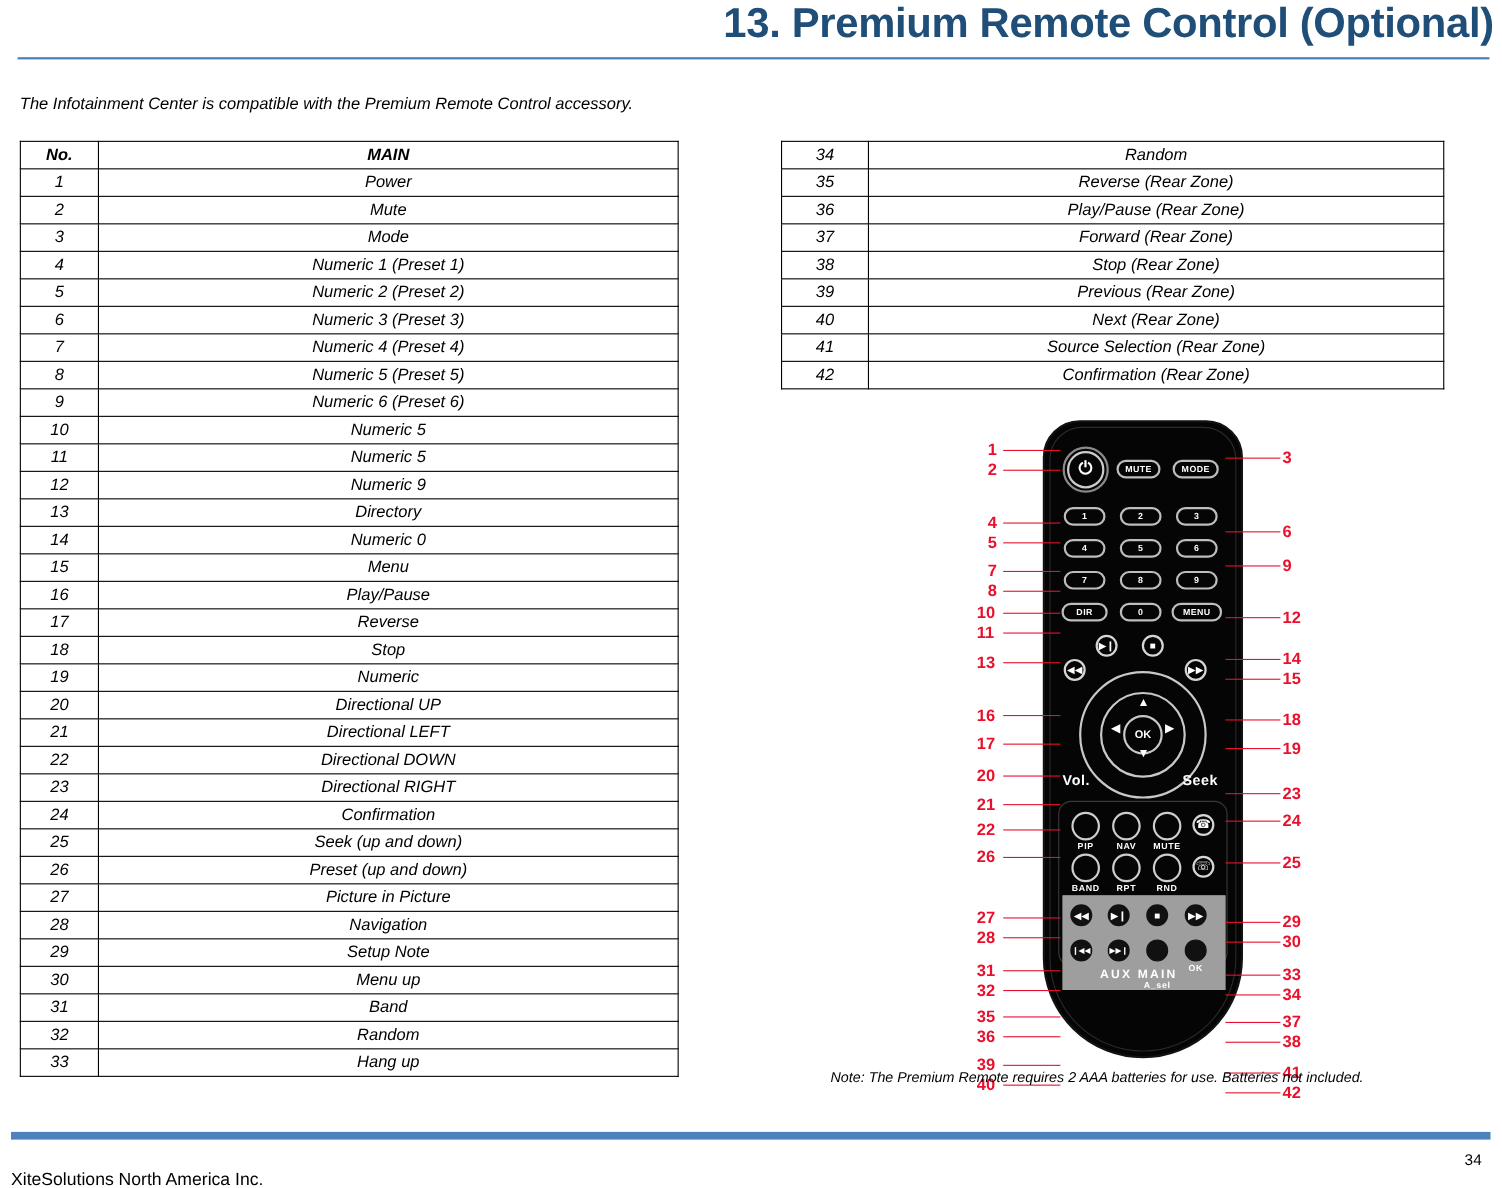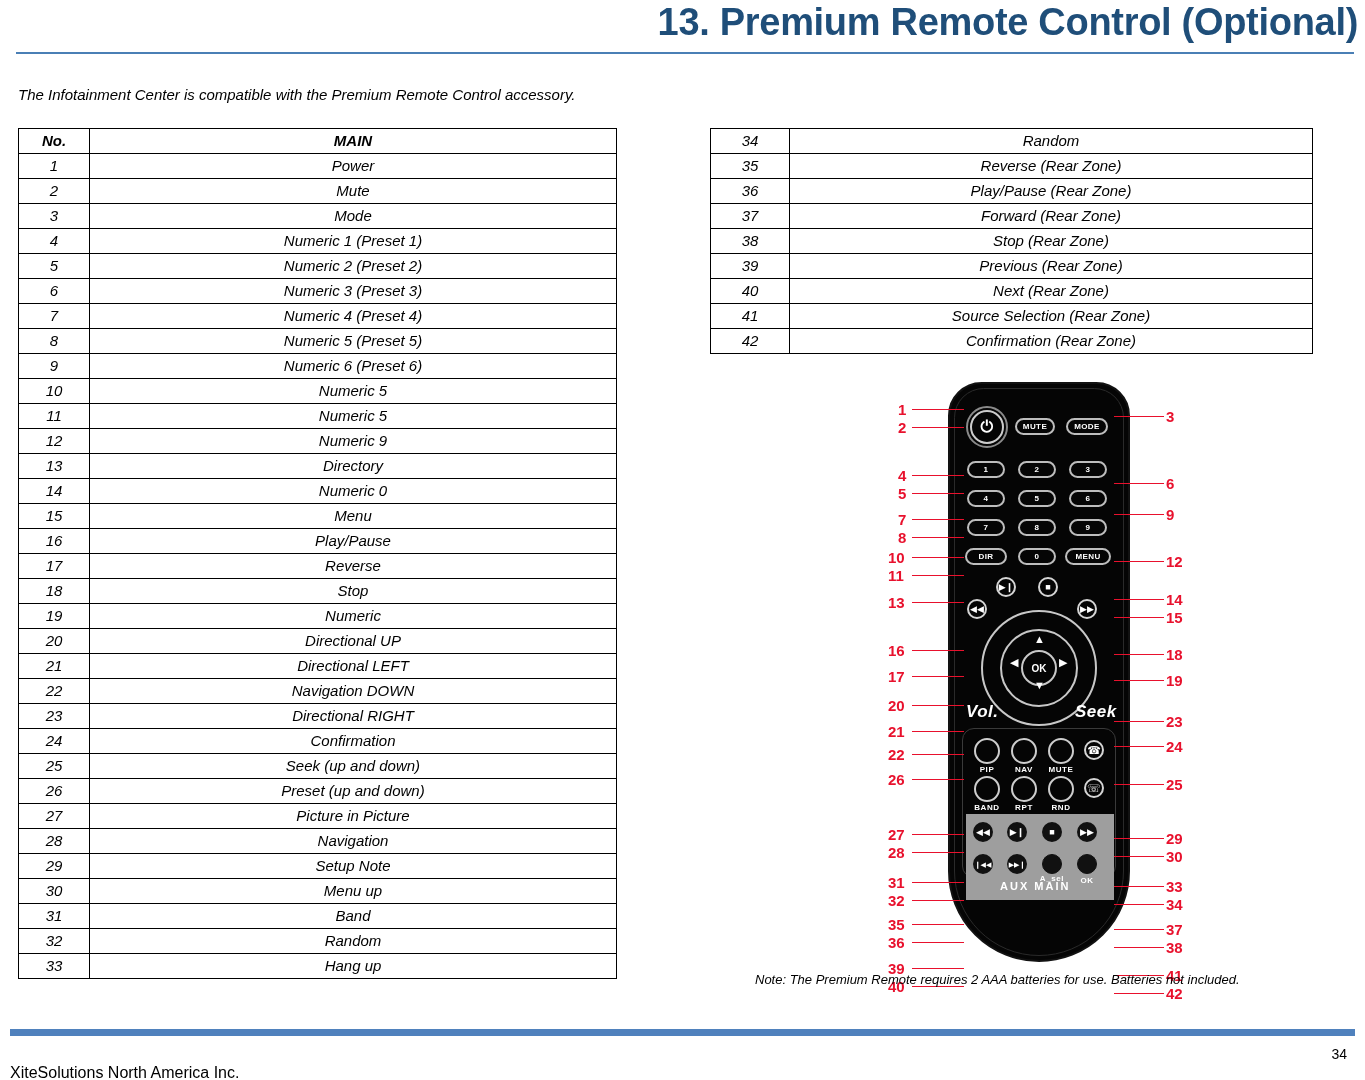--- a/index.html
+++ b/index.html
@@ -129,21 +129,21 @@
     position:absolute;width:78px;height:78px;border-radius:50%;
     border:2px solid #c8c8c8;box-sizing:border-box;
   }
   .dpad-inner{
     position:absolute;width:36px;height:36px;border-radius:50%;
     border:2px solid #c8c8c8;box-sizing:border-box;
     display:flex;align-items:center;justify-content:center;
     color:#fff;font-size:10px;font-weight:bold;
   }
   .arrow{position:absolute;color:#fff;font-size:11px;line-height:1;}
-  .vs-label{position:absolute;color:#fff;font-size:17px;font-weight:bold;letter-spacing:0.5px;font-style:italic;}
+  .vs-label{position:absolute;color:#fff;font-size:13px;font-weight:bold;letter-spacing:0.5px;}
   .aux-panel{
     position:absolute;background:#9e9e9e;
     border:1px solid #9e9e9e;
   }
   .aux-title{
     position:absolute;color:#fff;font-size:11px;font-weight:bold;letter-spacing:2px;
   }
   .lower-frame{
     position:absolute;border:1px solid #3a3a3a;border-radius:12px;box-sizing:border-box;
   }
@@ -269,21 +269,21 @@
         <tr>
           <td class="col-no">20</td>
           <td class="col-main">Directional UP</td>
         </tr>
         <tr>
           <td class="col-no">21</td>
           <td class="col-main">Directional LEFT</td>
         </tr>
         <tr>
           <td class="col-no">22</td>
-          <td class="col-main">Navigation DOWN</td>
+          <td class="col-main">Directional DOWN</td>
         </tr>
         <tr>
           <td class="col-no">23</td>
           <td class="col-main">Directional RIGHT</td>
         </tr>
         <tr>
           <td class="col-no">24</td>
           <td class="col-main">Confirmation</td>
         </tr>
         <tr>
@@ -430,21 +430,21 @@
 
   <div class="aux-panel" style="left:96px;top:434px;width:146px;height:84px;"></div>
   <div class="sm-circ" style="left:103px;top:442px;background:#111;border-color:#111;">◀◀</div>
   <div class="sm-circ" style="left:137px;top:442px;background:#111;border-color:#111;">▶❙</div>
   <div class="sm-circ" style="left:172px;top:442px;background:#111;border-color:#111;">■</div>
   <div class="sm-circ" style="left:207px;top:442px;background:#111;border-color:#111;">▶▶</div>
 
   <div class="sm-circ" style="left:103px;top:474px;background:#111;border-color:#111;font-size:7px;">❙◀◀</div>
   <div class="sm-circ" style="left:137px;top:474px;background:#111;border-color:#111;font-size:7px;">▶▶❙</div>
   <div class="solid-circ" style="left:172px;top:474px;"></div>
-  <div class="circ-label" style="left:166px;top:494px;width:32px;color:#fff;">A_sel</div>
+  <div class="circ-label" style="left:166px;top:511px;width:32px;color:#fff;">A_sel</div>
   <div class="solid-circ" style="left:207px;top:474px;"></div>
   <div class="circ-label" style="left:203px;top:496px;width:28px;color:#fff;">OK</div>
 
   <div class="aux-title" style="left:130px;top:500px;">AUX MAIN</div>
 
   <div id="callouts">
       <div class="callout-num" style="left: 28px; top: 22px;">1</div>
       <div class="leader" style="left: 42px; top: 29px; width: 52px;"></div>
       <div class="callout-num" style="left: 28px; top: 40px;">2</div>
       <div class="leader" style="left: 42px; top: 47px; width: 52px;"></div>

